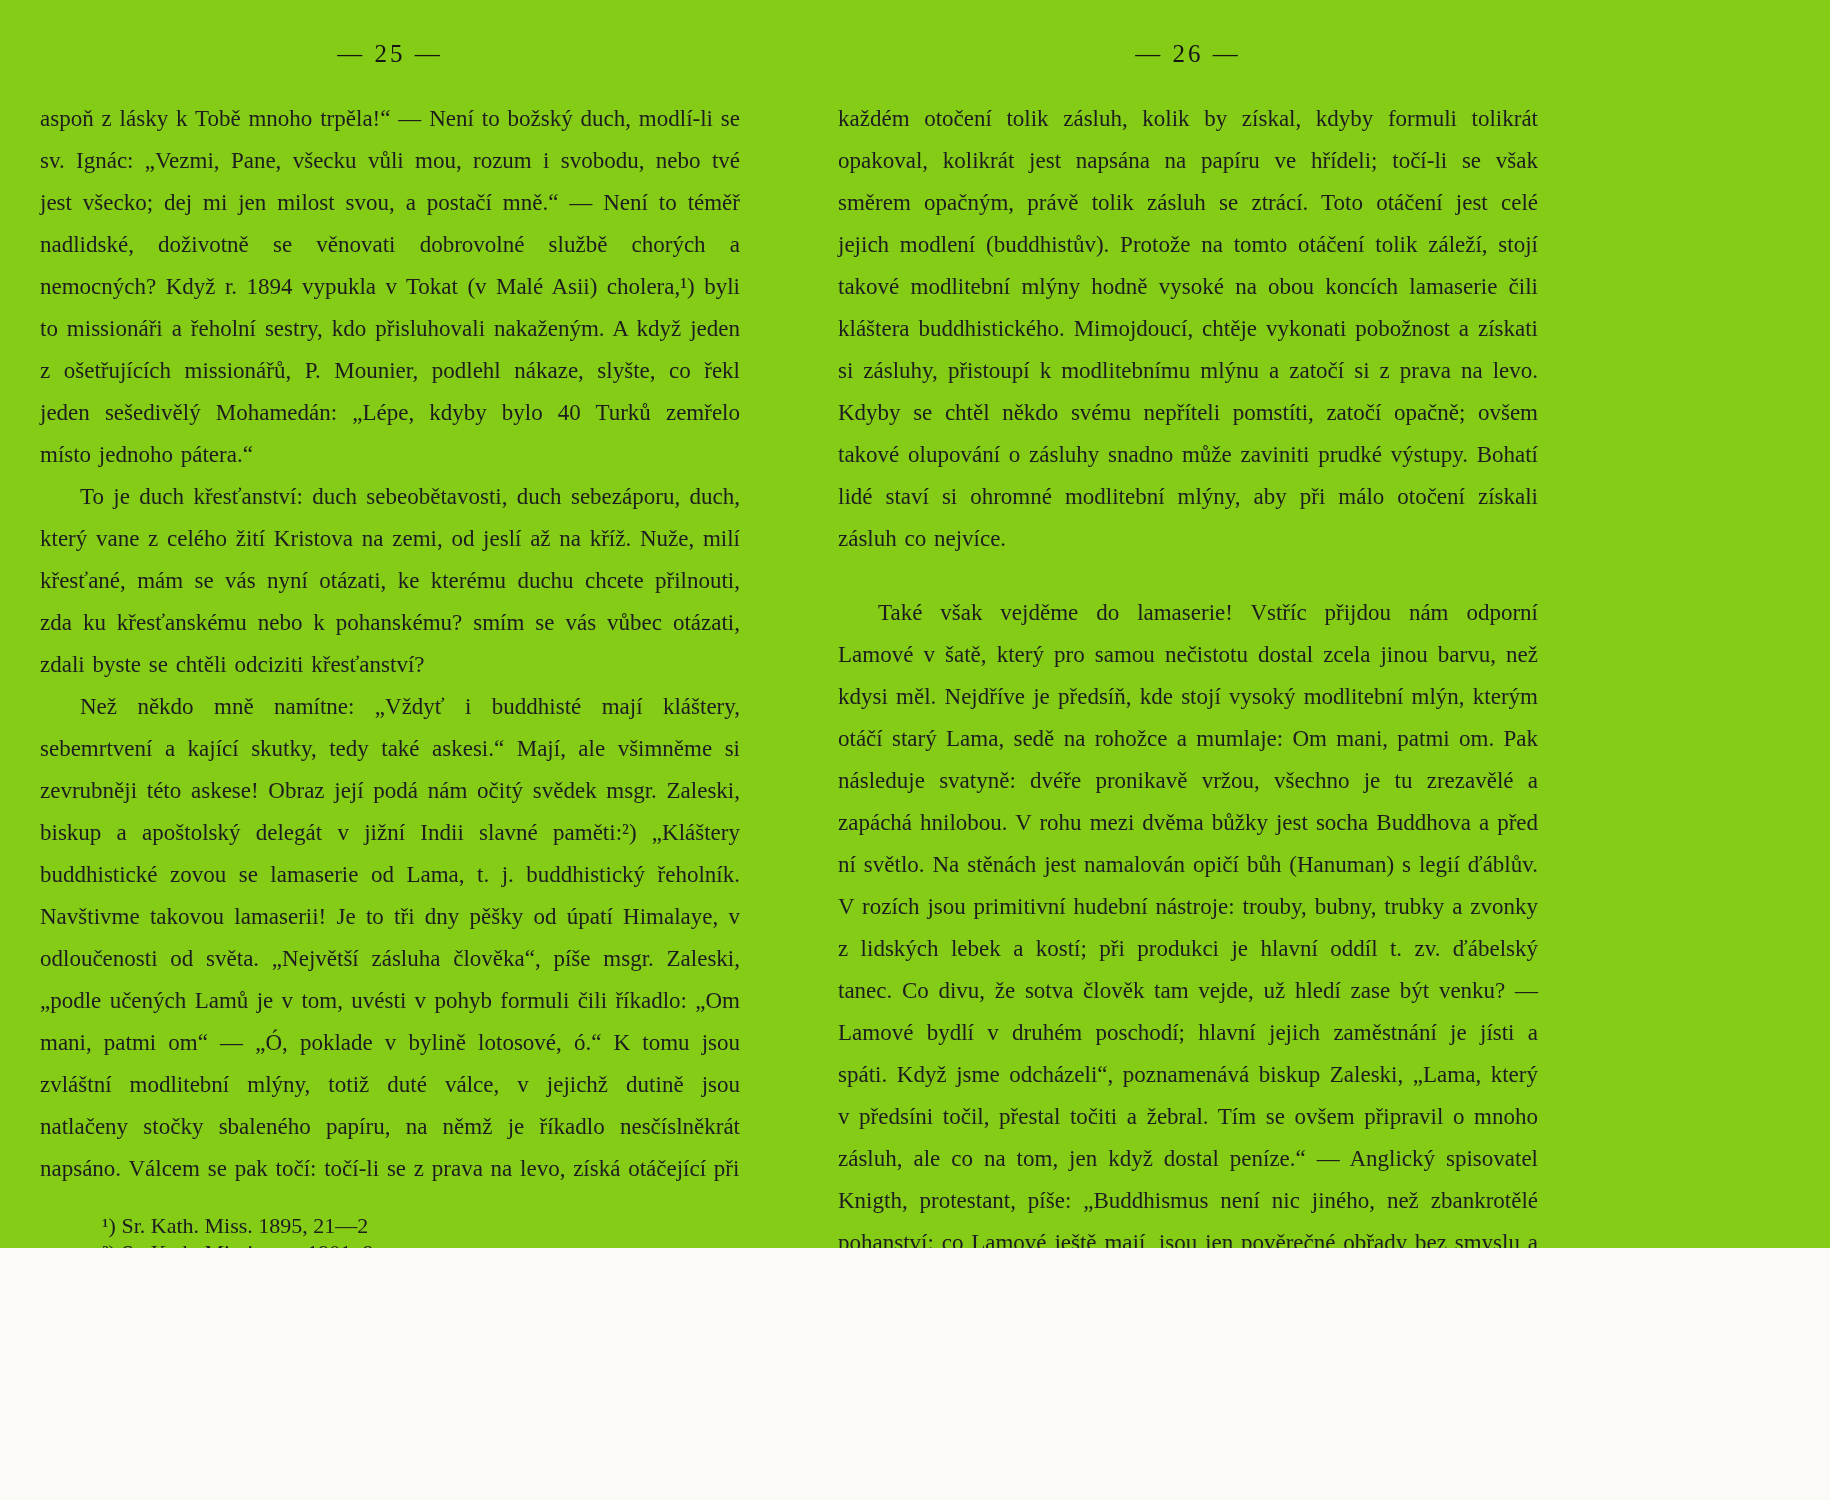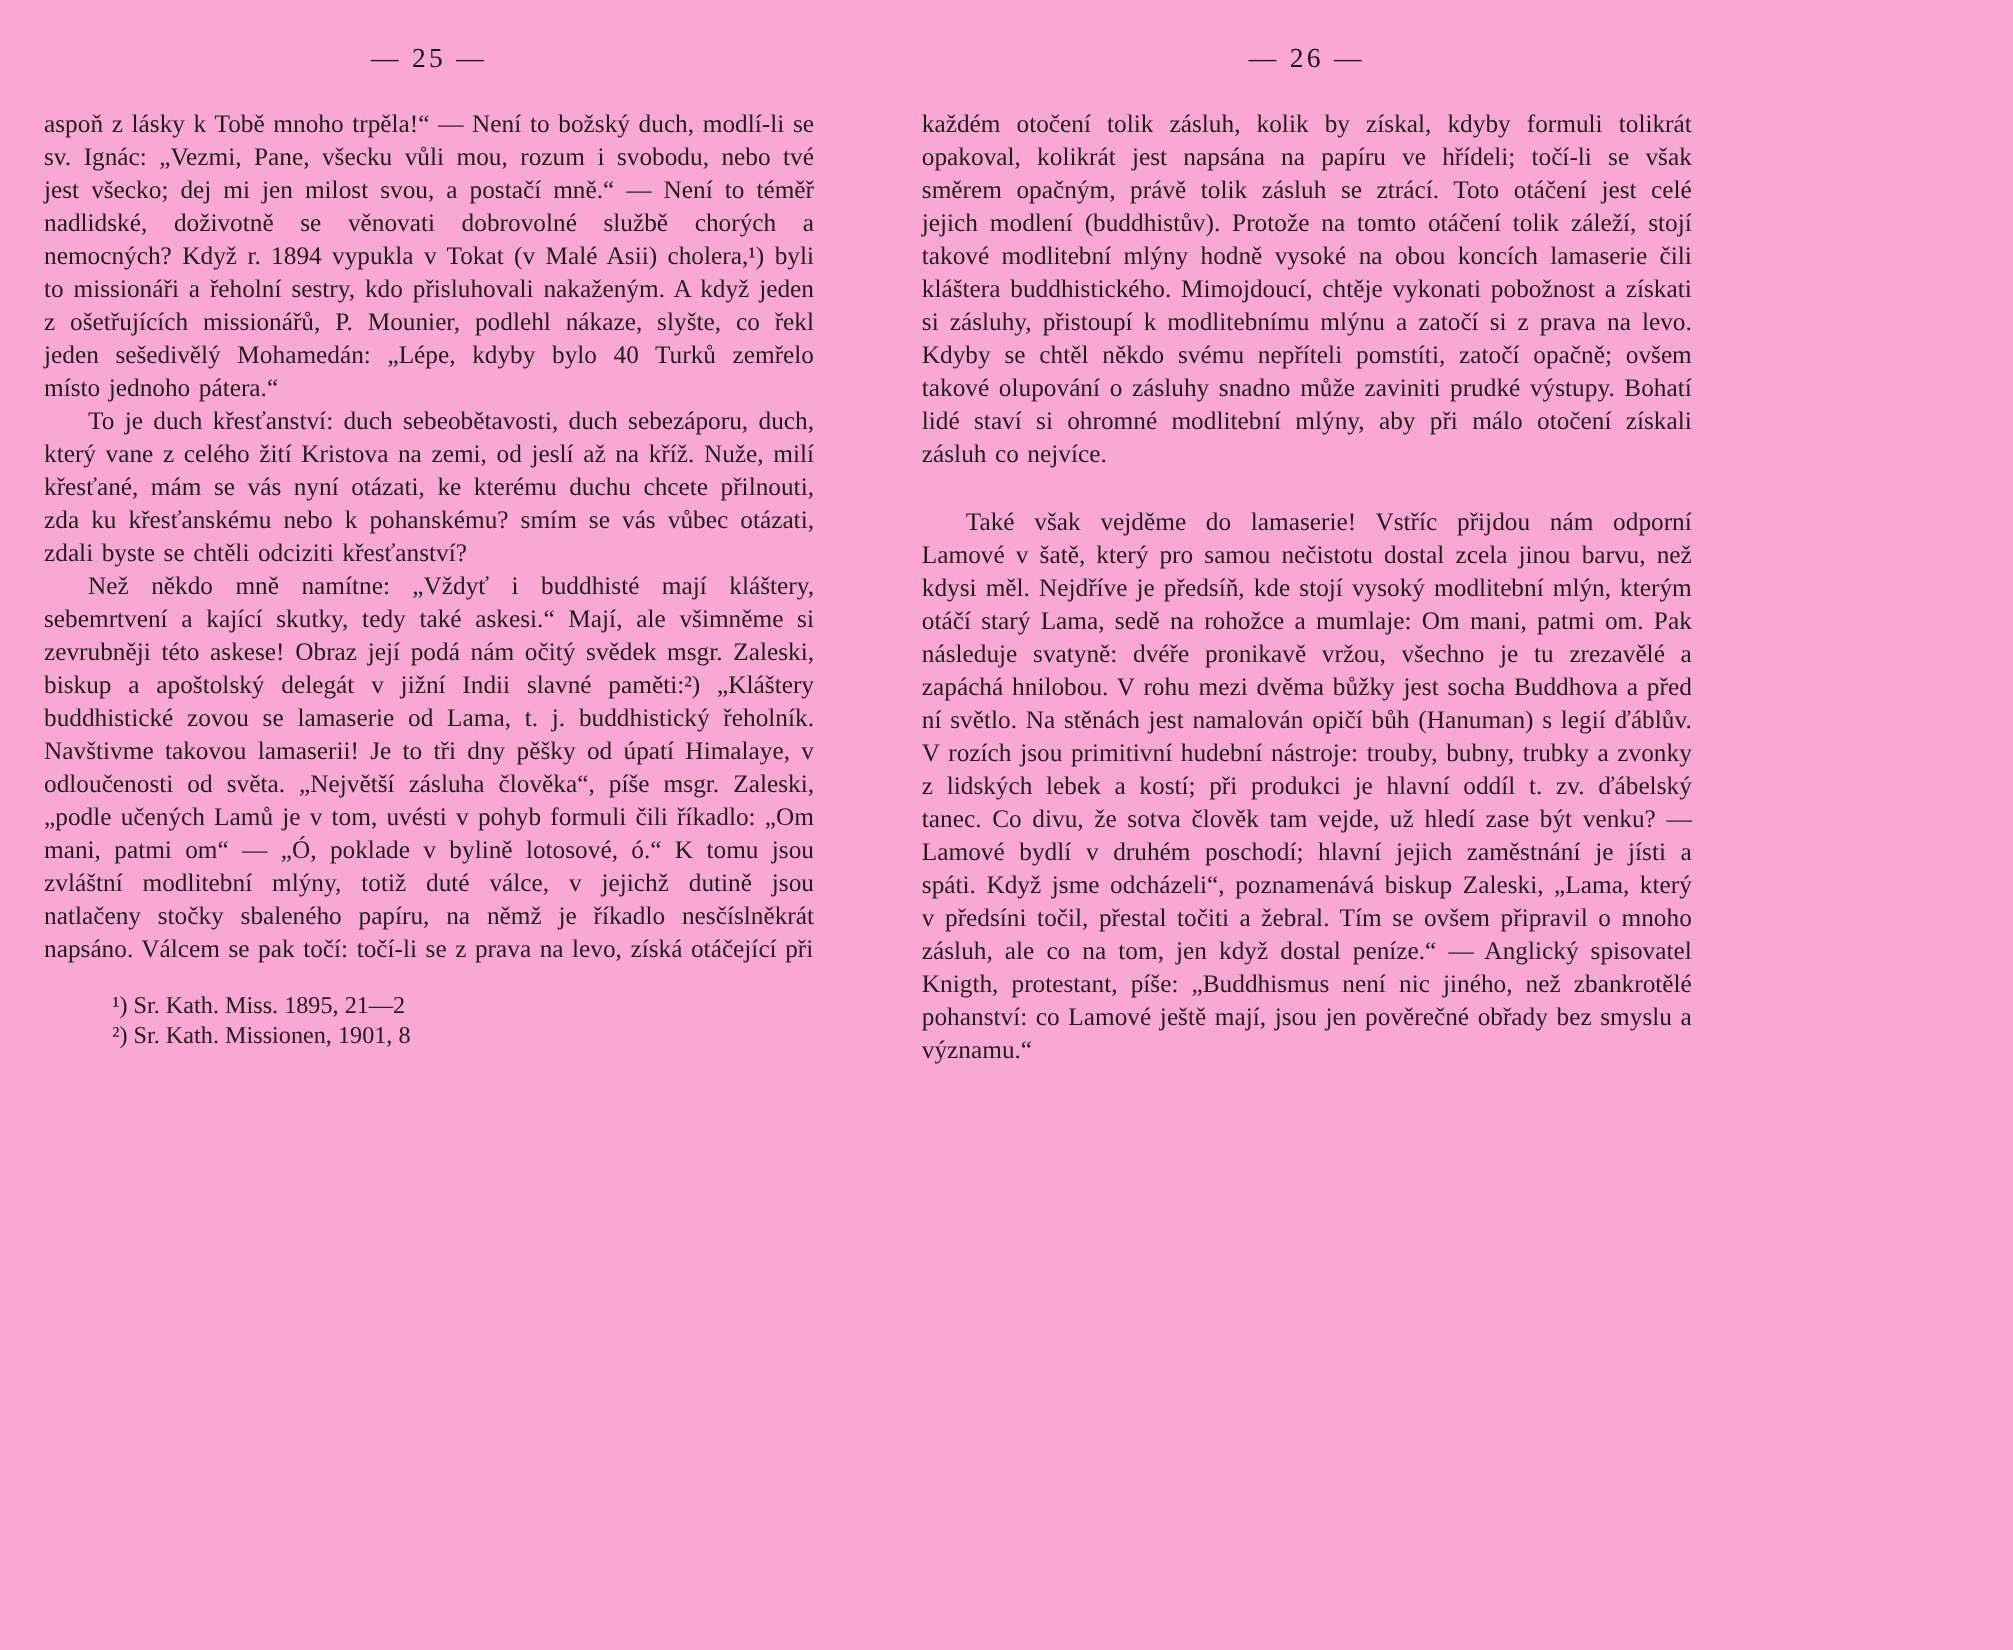--- a/index.html
+++ b/index.html
@@ -9,43 +9,43 @@
   body {
     width: 1830px;
     height: 1500px;
     background: #fbfaf7;
     font-family: "Liberation Serif", "DejaVu Serif", serif;
     color: #1d1d1d;
   }
   .spread {
     position: relative;
     width: 1830px;
-    height: 1500px;
+    height: 1248px;
     overflow: hidden;
-    background: #f9a8d4;
+    background: #84cc16;
   }
   .page {
     position: absolute;
     top: 0;
     width: 700px;
   }
   .page-left  { left: 40px; }
   .page-right { left: 838px; }
   .page-header {
     padding-top: 40px;
     margin-bottom: 30px;
     text-align: center;
     font-size: 25px;
     letter-spacing: 3px;
     color: #151515;
   }
   .body-text p {
     margin: 0;
     font-size: 23px;
-    line-height: 30px;
+    line-height: 42px;
     text-align: justify;
     text-indent: 40px;
     word-spacing: 2px;
     color: #1d1d1d;
   }
   .body-text p.noindent { text-indent: 0; }
   .body-text p.spaced   { margin-top: 32px; }
   .footnotes {
     margin-top: 22px;
     padding-left: 62px;

